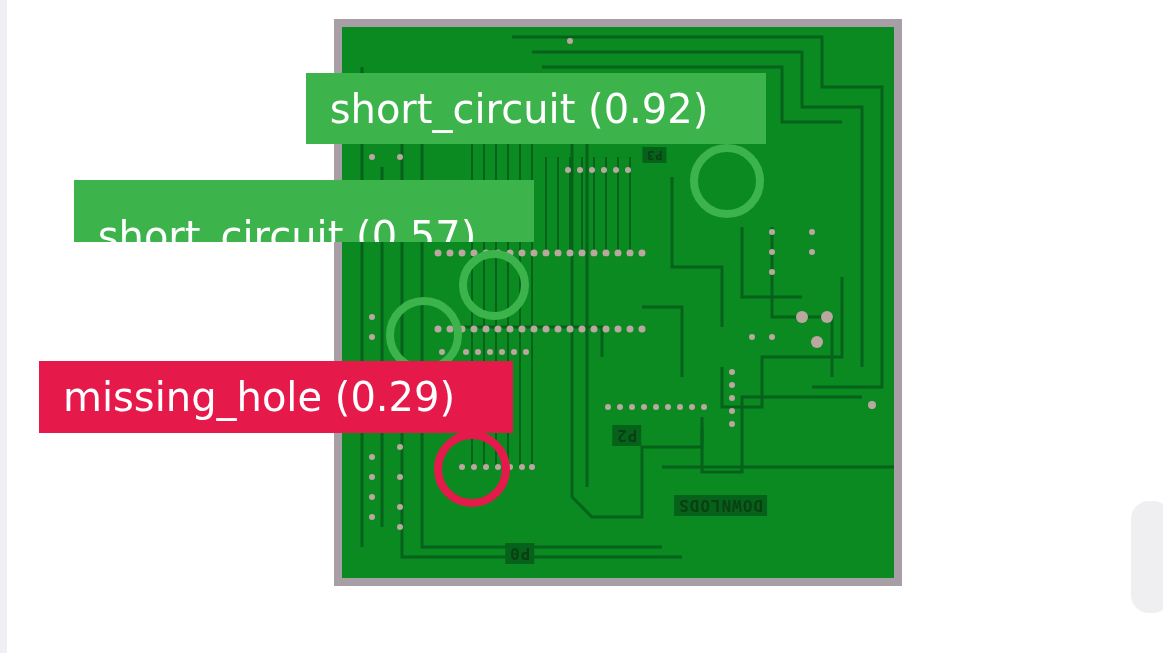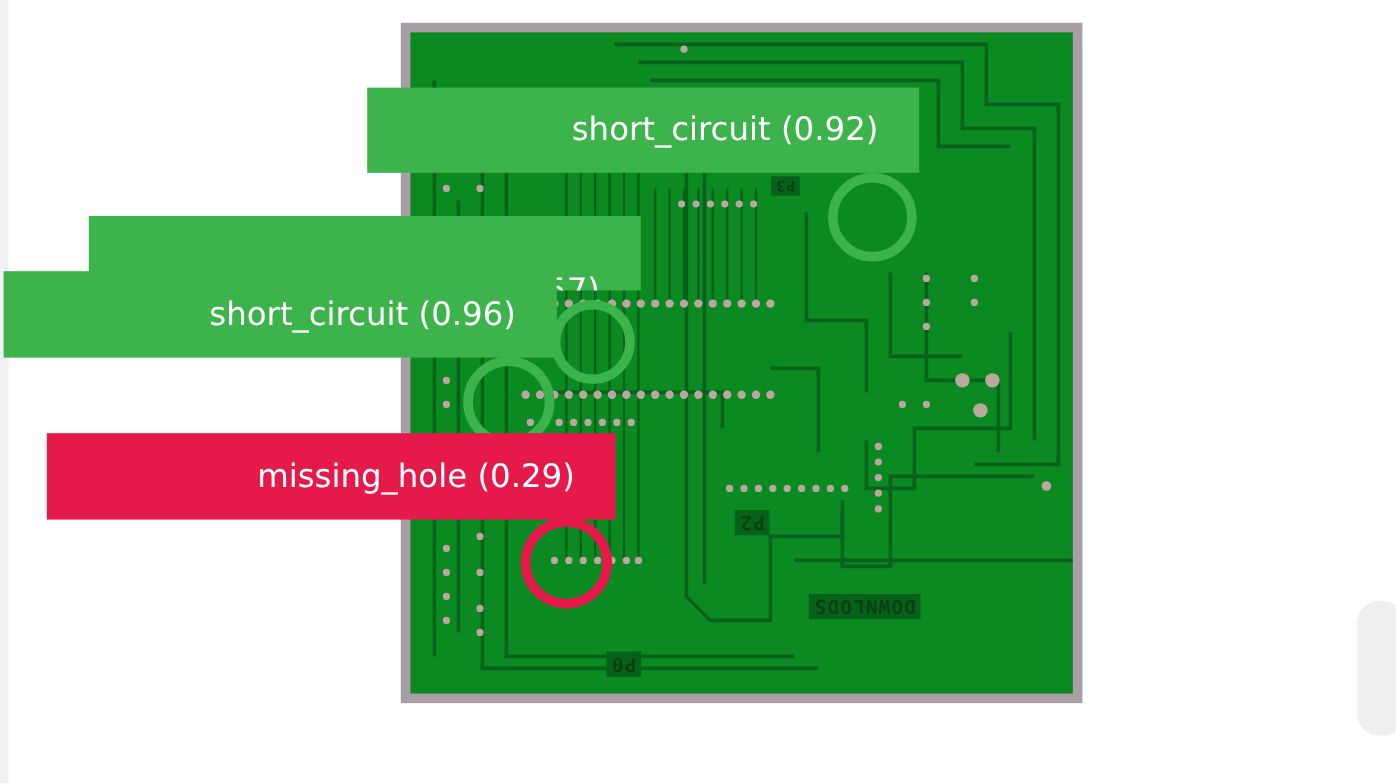--- a/index.html
+++ b/index.html
@@ -27,22 +27,22 @@
     .pcb-board svg { position:absolute; left:0; top:0; }
     .silk-label {
       position:absolute; background:#06621a; color:#0a3f12;
       font-family:"DejaVu Sans Mono", monospace; font-weight:bold;
       transform:rotate(180deg);
       padding:1px 4px; font-size:16px; letter-spacing:1px;
     }
     .det-box {
       position:absolute; color:#ffffff;
       font-family:"DejaVu Sans", sans-serif;
-      font-size:27px; line-height:1; white-space:nowrap;
-      display:flex; align-items:center; justify-content:flex-end;
+      font-size:40px; line-height:1; white-space:nowrap;
+      display:flex; align-items:center; justify-content:center;
       box-sizing:border-box; padding-right:34px;
       overflow:hidden;
     }
     .det-ring {
       position:absolute; border-radius:50%; box-sizing:border-box;
       background:transparent;
     }
     .side-handle {
       position:absolute; left:1131px; top:501px; width:40px; height:112px;
       border-radius:18px; background:#efeff1;
@@ -203,21 +203,18 @@
   <div class="det-ring" style="left:459px; top:250px; width:70px; height:70px; border:8px solid #3cb44b;"></div>
   <div class="det-ring" style="left:386px; top:297px; width:76px; height:76px; border:8px solid #3cb44b;"></div>
   <div class="det-ring" style="left:434px; top:431px; width:76px; height:76px; border:8px solid #e6194b;"></div>
 
   <div class="det-box" style="left:306px; top:73px; width:460px; height:71px; background:#3cb44b;">
     <span>short_circuit (0.92)</span>
   </div>
   <div class="det-box" style="left:74px; top:180px; width:460px; height:62px; background:#3cb44b; align-items:flex-end;">
     <span style="position:relative; top:14px;">short_circuit (0.57)</span>
   </div>
-  <div class="det-box" style="left:3px; top:226px; width:461px; height:72px; background:#3cb44b;">
-    <span>short_circuit (0.96)</span>
-  </div>
   <div class="det-box" style="left:39px; top:361px; width:474px; height:72px; background:#e6194b;">
     <span>missing_hole (0.29)</span>
   </div>
 </div>
 
 <div class="side-handle"></div>
 
 </body></html>

